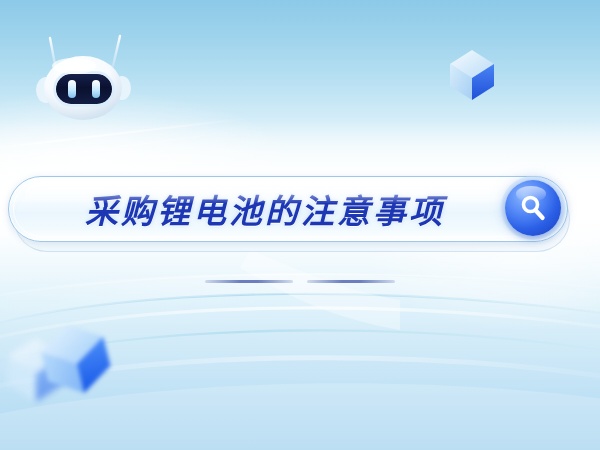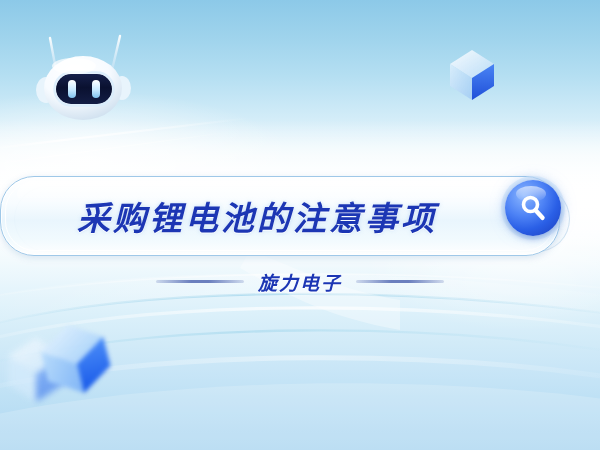--- a/index.html
+++ b/index.html
@@ -87,24 +87,24 @@
   
   .cube { position: absolute; }
   .cube svg { display: block; }
   .cube-top-right { left: 444px; top: 44px; filter: blur(0.4px); }
   .cube-bottom-left { left: 36px; top: 316px; filter: blur(2.2px); }
   .cube-bottom-left-2 { left: 0px; top: 330px; filter: blur(3.4px); opacity: .85; }
 
   
   .title-bar {
     position: absolute;
-    left: 0;
+    left: 8px;
     top: 176px;
     width: 560px;
-    height: 80px;
+    height: 66px;
     border-radius: 34px;
     background: linear-gradient(180deg,
         rgba(255,255,255,0.97) 0%,
         rgba(247,252,255,0.95) 34%,
         rgba(232,245,253,0.92) 56%,
         rgba(241,250,254,0.95) 80%,
         rgba(255,255,255,0.97) 100%);
     border: 1.6px solid #9fc8e8;
     box-shadow:
       0 0 0 1px rgba(255,255,255,0.85) inset,
@@ -394,17 +394,16 @@
 
   <div class="search-btn">
     <svg width="32" height="32" viewBox="0 0 32 32" xmlns="http://www.w3.org/2000/svg" aria-hidden="true">
       <circle cx="13.5" cy="12.5" r="7" fill="none" stroke="#ffffff" stroke-width="3.6"></circle>
       <path d="M 18.6 18.2 L 25.5 25.8" stroke="#ffffff" stroke-width="4.4" stroke-linecap="round"></path>
     </svg>
   </div>
 
   <div class="subtitle-row">
     <span class="sub-rule"></span>
-    <span class="subtitle-text">旋力电子</span>
     <span class="sub-rule"></span>
   </div>
 
 </div>
 
 </body></html>

